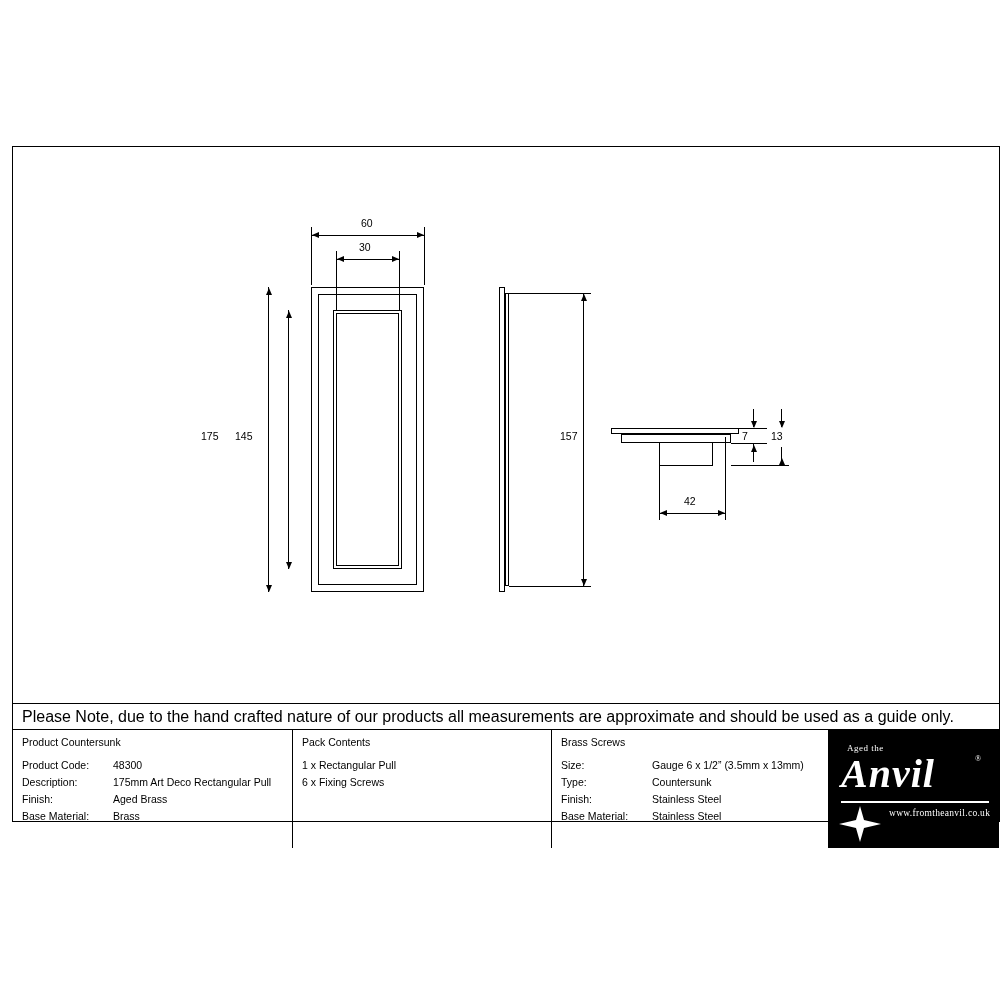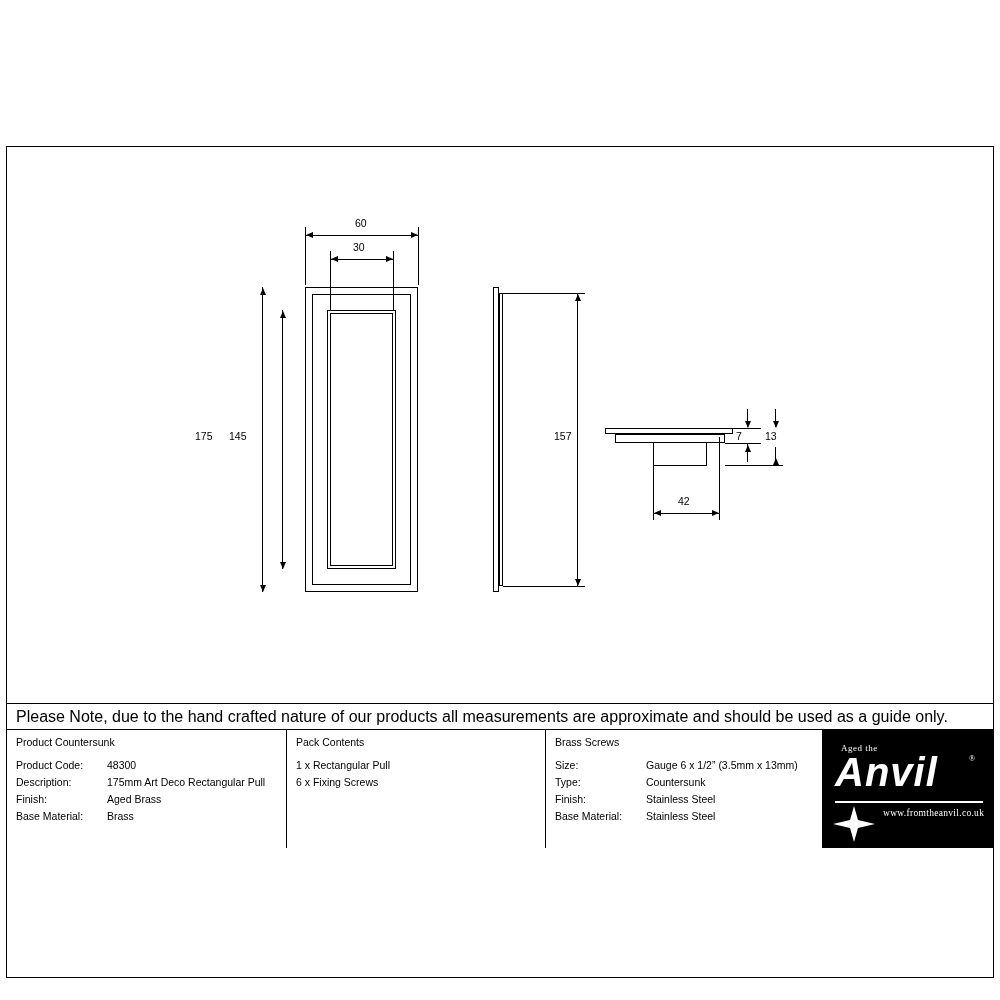--- a/index.html
+++ b/index.html
@@ -14,24 +14,24 @@
   #page {
     position: relative;
     width: 1000px;
     height: 1000px;
     background: #ffffff;
     overflow: hidden;
   }
   
   #sheet {
     position: absolute;
-    left: 6px;
+    left: 12px;
     top: 146px;
     width: 988px;
-    height: 832px;
+    height: 676px;
     border: 1px solid #000000;
     box-sizing: border-box;
   }
   
   #drawing {
     position: absolute;
     left: 0;
     top: 0;
     width: 986px;
     height: 556px;
@@ -104,21 +104,21 @@
     top: 13px;
     font-size: 9px;
     font-family: "Liberation Serif", serif;
     letter-spacing: 0.5px;
   }
   #logo-anvil {
     position: absolute;
     left: 12px;
     top: 20px;
     font-size: 40px;
-    font-family: Liberation Sans, sans-serif;
+    font-family: Liberation Serif, serif;
     font-style: italic;
     font-weight: bold;
     letter-spacing: 1px;
   }
   #logo-reg {
     position: absolute;
     left: 146px;
     top: 24px;
     font-size: 8px;
     font-family: "Liberation Serif", serif;

